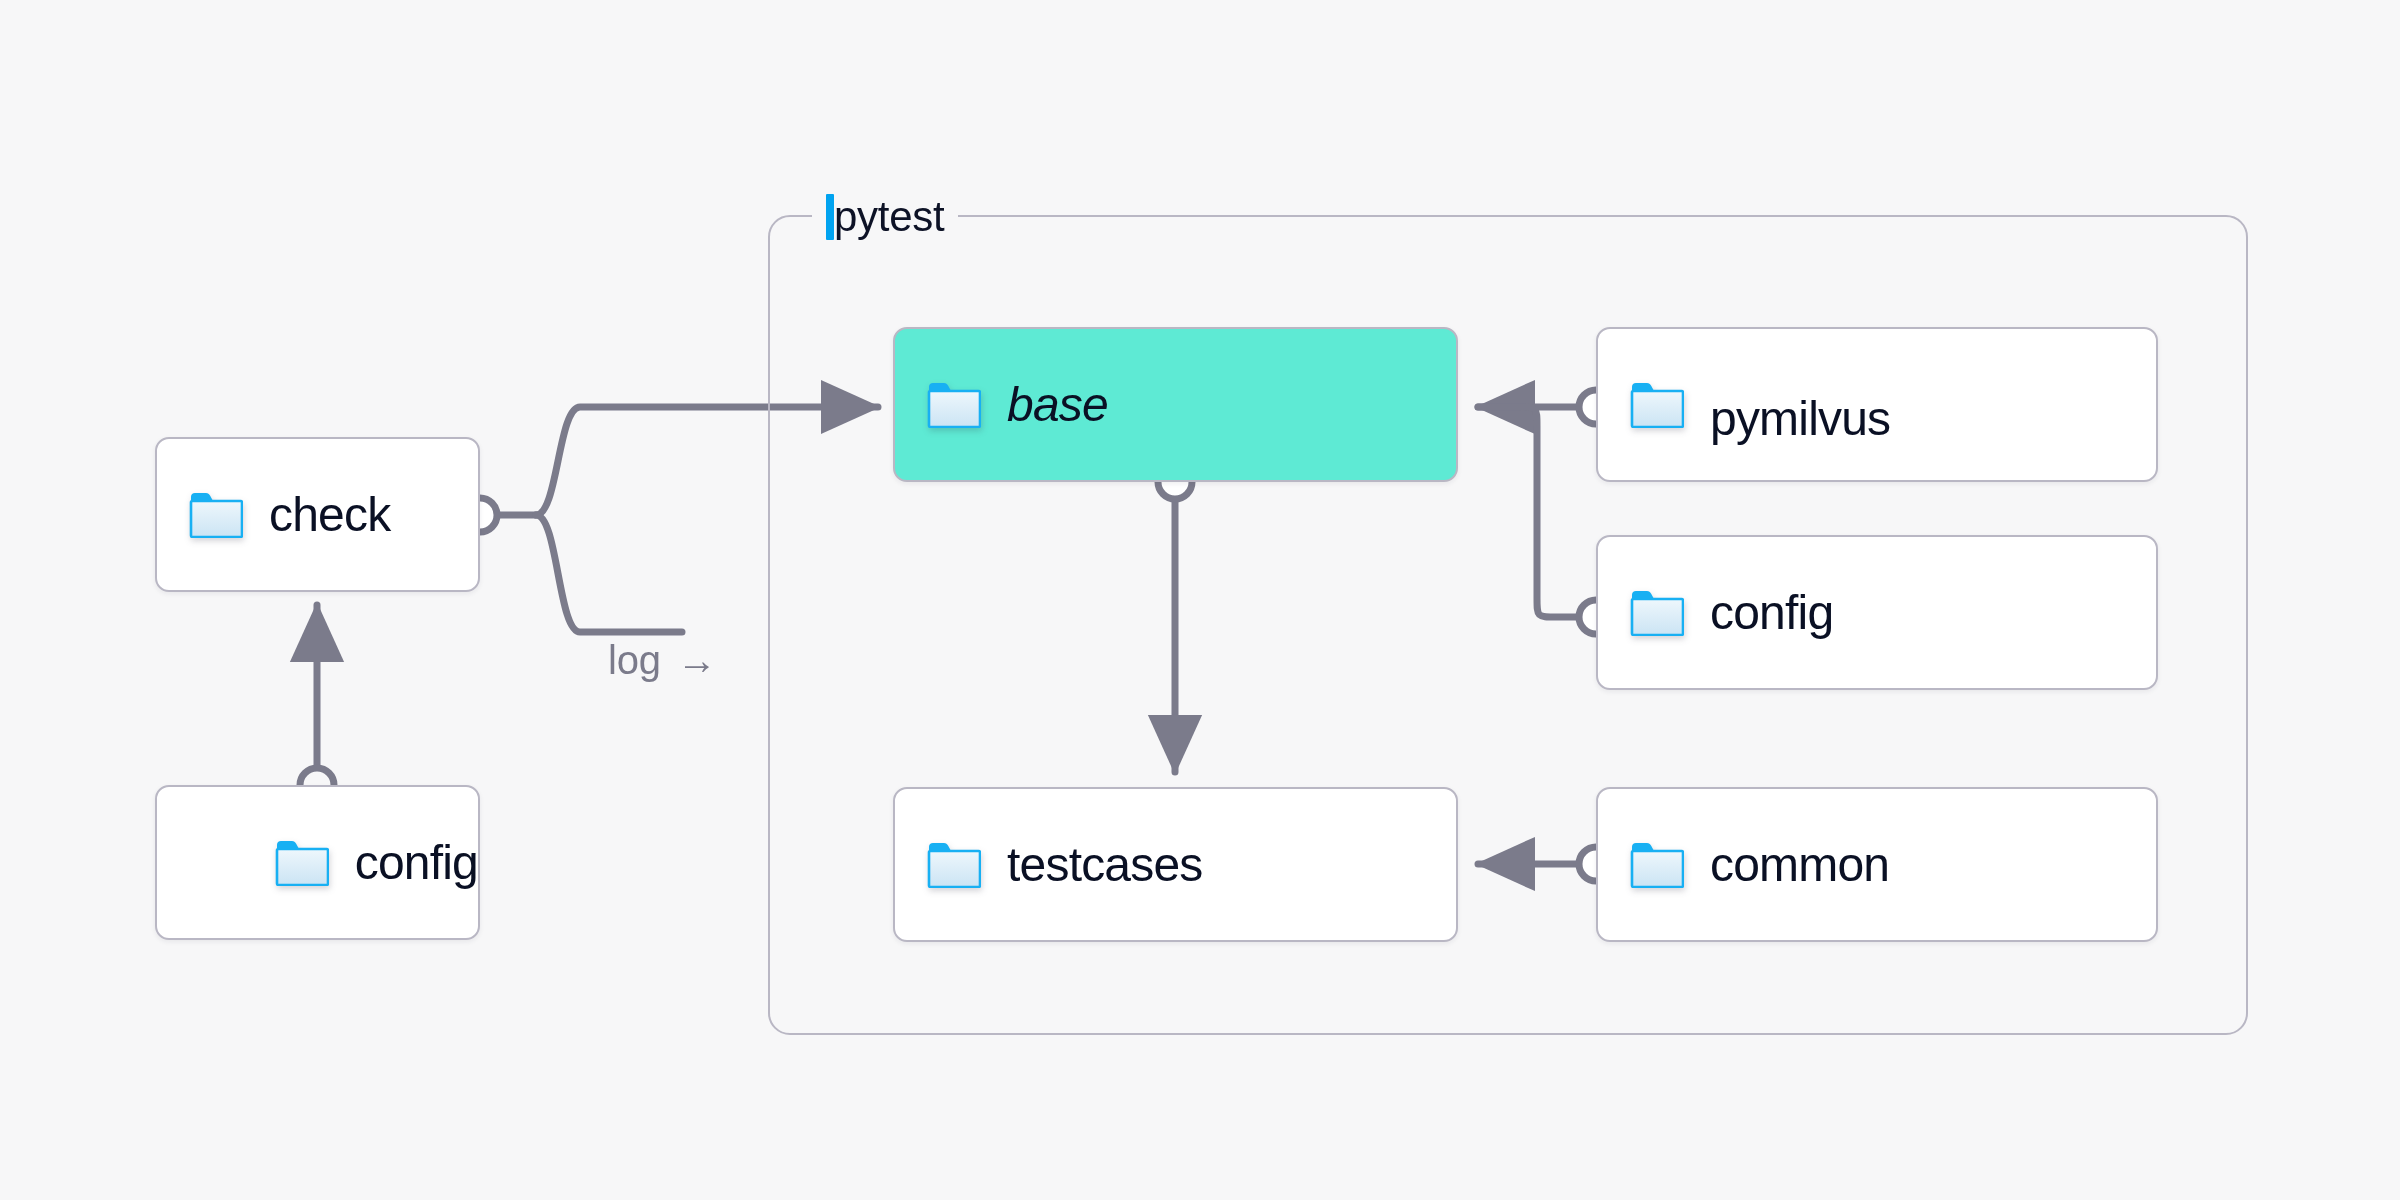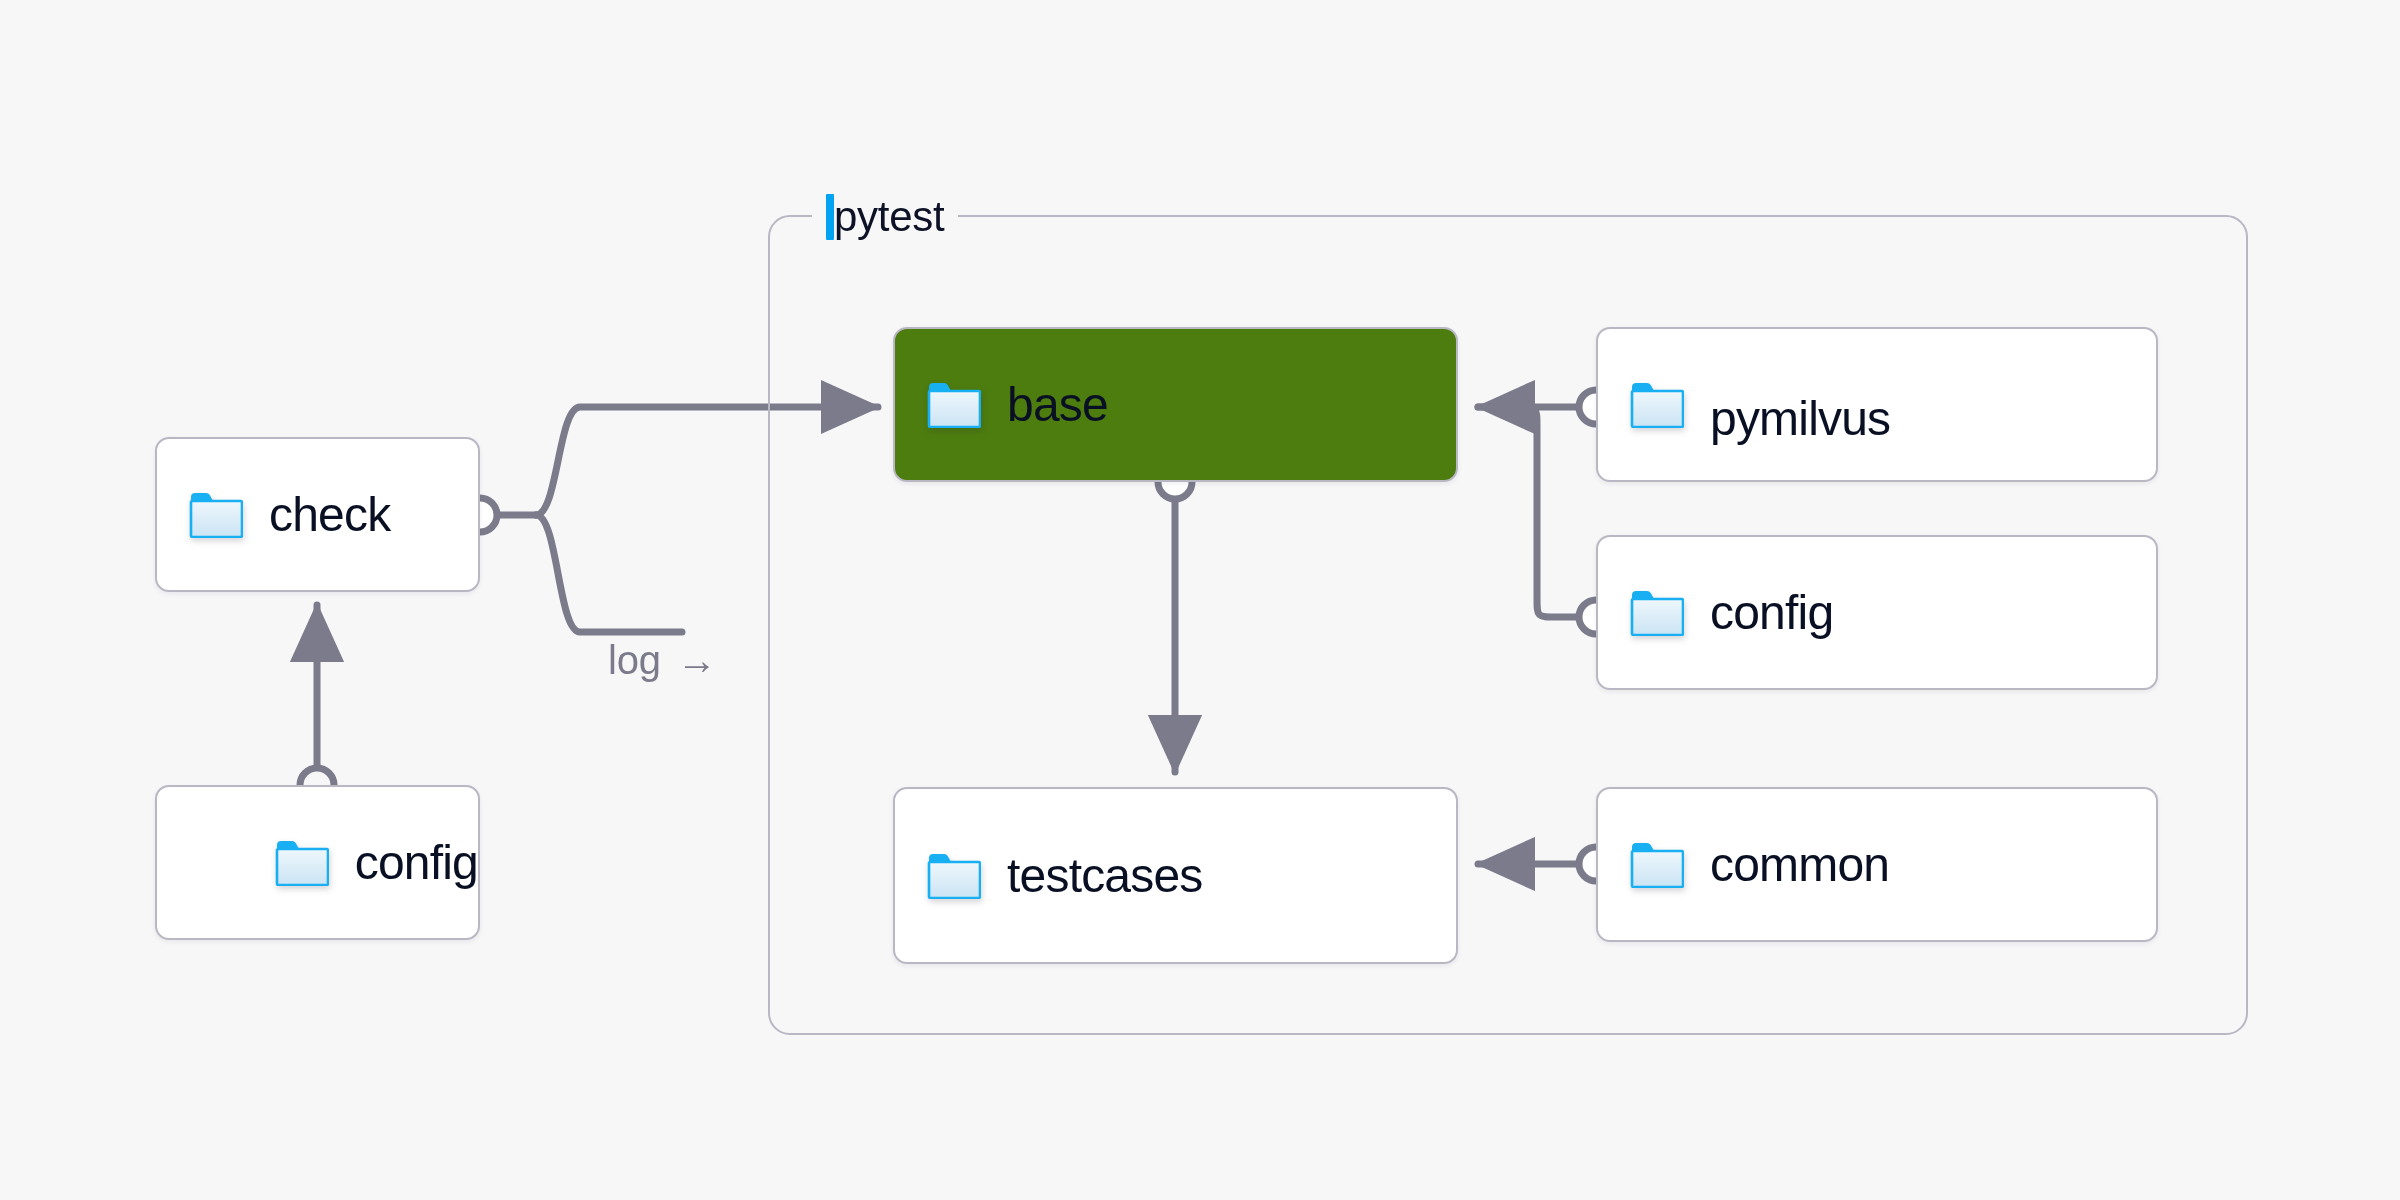--- a/index.html
+++ b/index.html
@@ -168,28 +168,28 @@
           </svg></span>
         <span class="node-label" style="color: rgb(10, 16, 36);">check</span>
       </div>
       <div class="node" style="left: 155px; top: 785px; width: 325px; height: 155px; background: rgb(255, 255, 255); border-color: rgb(185, 183, 196); justify-content: flex-end;">
         <span class="folder-icon"><svg viewBox="0 0 54 46" width="54" height="46">
             <path d="M2,12 L2,5 C2,2.5 3.5,1 6,1 L17,1 C19,1 20,2 21,3.6 L23.5,8 L50,8 C52,8 53,9.2 53,11.2 L53,14 L2,14 Z" fill="#18b0f3"></path>
             <rect x="2" y="9" width="51" height="36" rx="1.5" fill="url(#folderGrad)" stroke="#18b0f3" stroke-width="2.6"></rect>
           </svg></span>
         <span class="node-label" style="color: rgb(10, 16, 36);">config</span>
       </div>
-      <div class="node" style="left: 893px; top: 327px; width: 565px; height: 155px; background: #4d7c0f; border-color: rgb(185, 183, 196);">
+      <div class="node" style="left: 893px; top: 327px; width: 565px; height: 155px; background: #5eead4; border-color: rgb(185, 183, 196); font-style: italic;">
         <span class="folder-icon"><svg viewBox="0 0 54 46" width="54" height="46">
             <path d="M2,12 L2,5 C2,2.5 3.5,1 6,1 L17,1 C19,1 20,2 21,3.6 L23.5,8 L50,8 C52,8 53,9.2 53,11.2 L53,14 L2,14 Z" fill="#18b0f3"></path>
             <rect x="2" y="9" width="51" height="36" rx="1.5" fill="url(#folderGrad)" stroke="#18b0f3" stroke-width="2.6"></rect>
           </svg></span>
         <span class="node-label" style="color: rgb(10, 16, 36);">base</span>
       </div>
-      <div class="node" style="left: 893px; top: 787px; width: 565px; height: 177px; background: rgb(255, 255, 255); border-color: rgb(185, 183, 196);">
+      <div class="node" style="left: 893px; top: 787px; width: 565px; height: 155px; background: rgb(255, 255, 255); border-color: rgb(185, 183, 196);">
         <span class="folder-icon"><svg viewBox="0 0 54 46" width="54" height="46">
             <path d="M2,12 L2,5 C2,2.5 3.5,1 6,1 L17,1 C19,1 20,2 21,3.6 L23.5,8 L50,8 C52,8 53,9.2 53,11.2 L53,14 L2,14 Z" fill="#18b0f3"></path>
             <rect x="2" y="9" width="51" height="36" rx="1.5" fill="url(#folderGrad)" stroke="#18b0f3" stroke-width="2.6"></rect>
           </svg></span>
         <span class="node-label" style="color: rgb(10, 16, 36);">testcases</span>
       </div>
       <div class="node" style="left: 1596px; top: 327px; width: 562px; height: 155px; background: rgb(255, 255, 255); border-color: rgb(185, 183, 196);">
         <span class="folder-icon"><svg viewBox="0 0 54 46" width="54" height="46">
             <path d="M2,12 L2,5 C2,2.5 3.5,1 6,1 L17,1 C19,1 20,2 21,3.6 L23.5,8 L50,8 C52,8 53,9.2 53,11.2 L53,14 L2,14 Z" fill="#18b0f3"></path>
             <rect x="2" y="9" width="51" height="36" rx="1.5" fill="url(#folderGrad)" stroke="#18b0f3" stroke-width="2.6"></rect>

